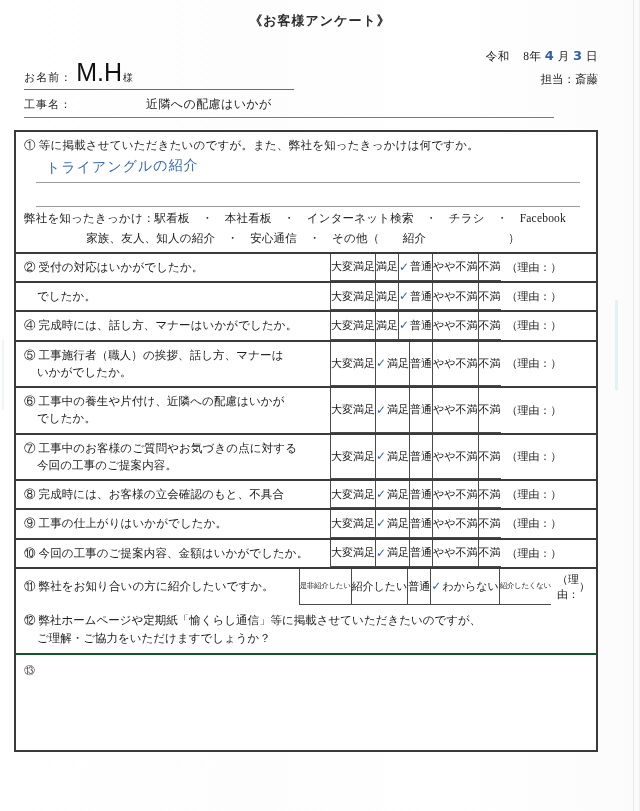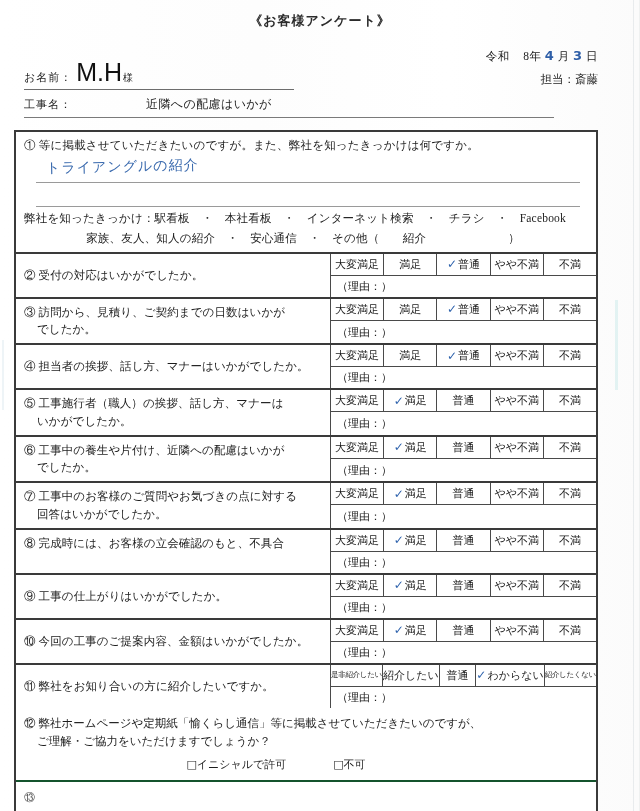--- a/index.html
+++ b/index.html
@@ -83,21 +83,21 @@
   .rq{
     width:315px;box-sizing:border-box;
     padding:5px 8px 5px 8px;
     font-size:11.5px;line-height:1.5;letter-spacing:.1px;
     border-right:1px solid #4a4a4a;
     display:flex;align-items:center;
   }
   .rq.two-line{align-items:flex-start;}
   .rq span{display:block;}
   .rq .ind{padding-left:13px;}
-  .ropts{flex:1;display:flex;flex-direction:column;}
+  .ropts{flex:1;display:flex;flex-direction:row;}
   .opt-line{display:flex;border-bottom:1px solid #4a4a4a;}
   .opt{
     flex:1;box-sizing:border-box;
     border-right:1px solid #4a4a4a;
     font-size:11px;text-align:center;
     padding:3px 0 3px 0;
     position:relative;white-space:nowrap;
     display:flex;align-items:center;justify-content:center;
   }
   .opt:last-child{border-right:none;}
@@ -201,21 +201,20 @@
             </div>
             <div class="reason">
               <span>（理由：</span>
               <span>）</span>
             </div>
           </div>
         </div>
         <div class="rate-row">
           <div class="rq two-line">
             <div>
-              <span>③ 訪問から、見積り、ご契約までの日数はいかが</span>
               <span class="ind">でしたか。</span>
             </div>
           </div>
           <div class="ropts">
             <div class="opt-line">
               <div class="opt">
                 <span>大変満足</span>
               </div>
               <div class="opt">
                 <span>満足</span>
@@ -233,21 +232,21 @@
             </div>
             <div class="reason">
               <span>（理由：</span>
               <span>）</span>
             </div>
           </div>
         </div>
         <div class="rate-row">
           <div class="rq">
             <div>
-              <span>④ 担当者の挨拶、話し方、マナーはいかがでしたか。</span>
+              <span>④ 完成時には、話し方、マナーはいかがでしたか。</span>
             </div>
           </div>
           <div class="ropts">
             <div class="opt-line">
               <div class="opt">
                 <span>大変満足</span>
               </div>
               <div class="opt">
                 <span>満足</span>
               </div>
@@ -329,21 +328,21 @@
             <div class="reason">
               <span>（理由：</span>
               <span>）</span>
             </div>
           </div>
         </div>
         <div class="rate-row">
           <div class="rq two-line">
             <div>
               <span>⑦ 工事中のお客様のご質問やお気づきの点に対する</span>
-              <span class="ind">回答はいかがでしたか。</span>
+              <span class="ind">今回の工事のご提案内容。</span>
             </div>
           </div>
           <div class="ropts">
             <div class="opt-line">
               <div class="opt">
                 <span>大変満足</span>
               </div>
               <div class="opt">
                 <span class="chk">✓</span>
                 <span>満足</span>
@@ -486,24 +485,20 @@
               <span>（理由：</span>
               <span>）</span>
             </div>
           </div>
         </div>
       </div>
 
     <div class="q12">
       <div>⑫ 弊社ホームページや定期紙「愉くらし通信」等に掲載させていただきたいのですが、</div>
       <div class="ln2">ご理解・ご協力をいただけますでしょうか？</div>
-      <div class="q12-choices">
-        <span class="cbx">□イニシャルで許可</span>
-        <span class="cbx">□不可</span>
-      </div>
     </div>
 
     <div class="q13">
       <span class="q13-num">⑬</span>
       
       
     </div>
 
   </div>
 </div>

